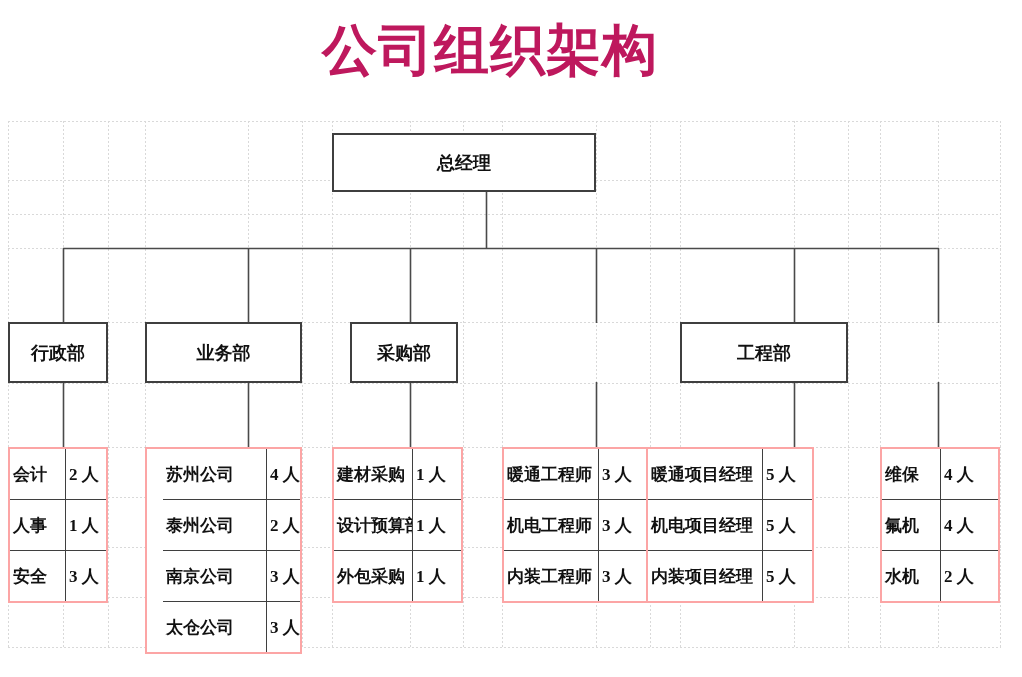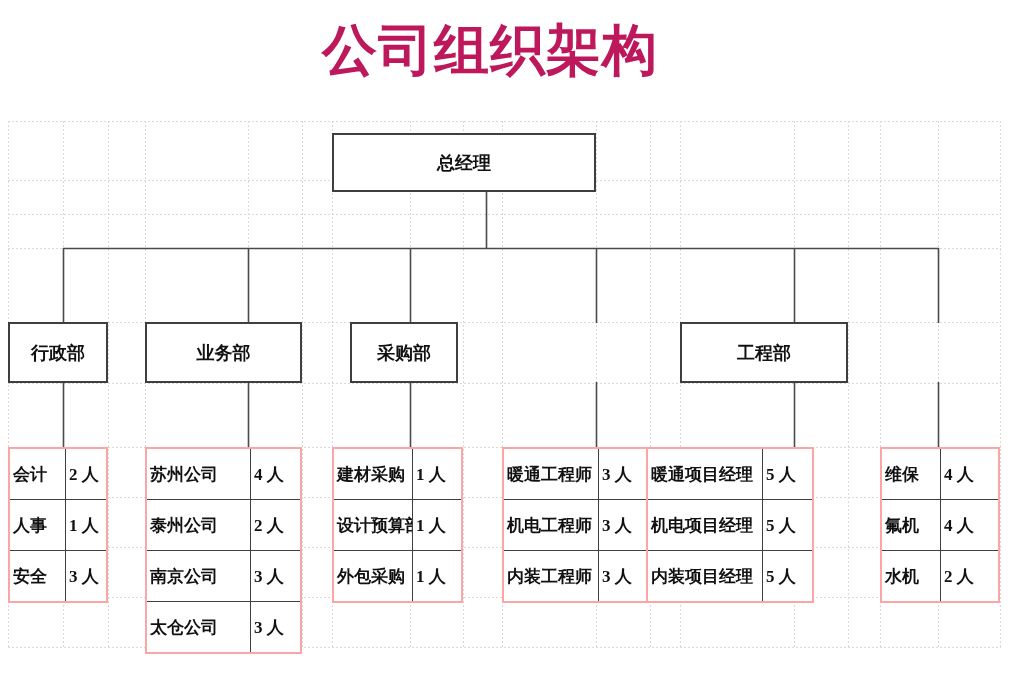--- a/index.html
+++ b/index.html
@@ -76,21 +76,21 @@
       </div>
       <div class="trow">
         <div class="cell cname">人事</div>
         <div class="cell ccount">1 人</div>
       </div>
       <div class="trow">
         <div class="cell cname">安全</div>
         <div class="cell ccount">3 人</div>
       </div>
     </div>
-  <div class="mtable" style="left:145px; width:157px; --ncw:103px;">
+  <div class="mtable" style="left:145px; width:157px;padding-left:16px; --ncw:103px;">
       <div class="trow">
         <div class="cell cname">苏州公司</div>
         <div class="cell ccount">4 人</div>
       </div>
       <div class="trow">
         <div class="cell cname">泰州公司</div>
         <div class="cell ccount">2 人</div>
       </div>
       <div class="trow">
         <div class="cell cname">南京公司</div>

